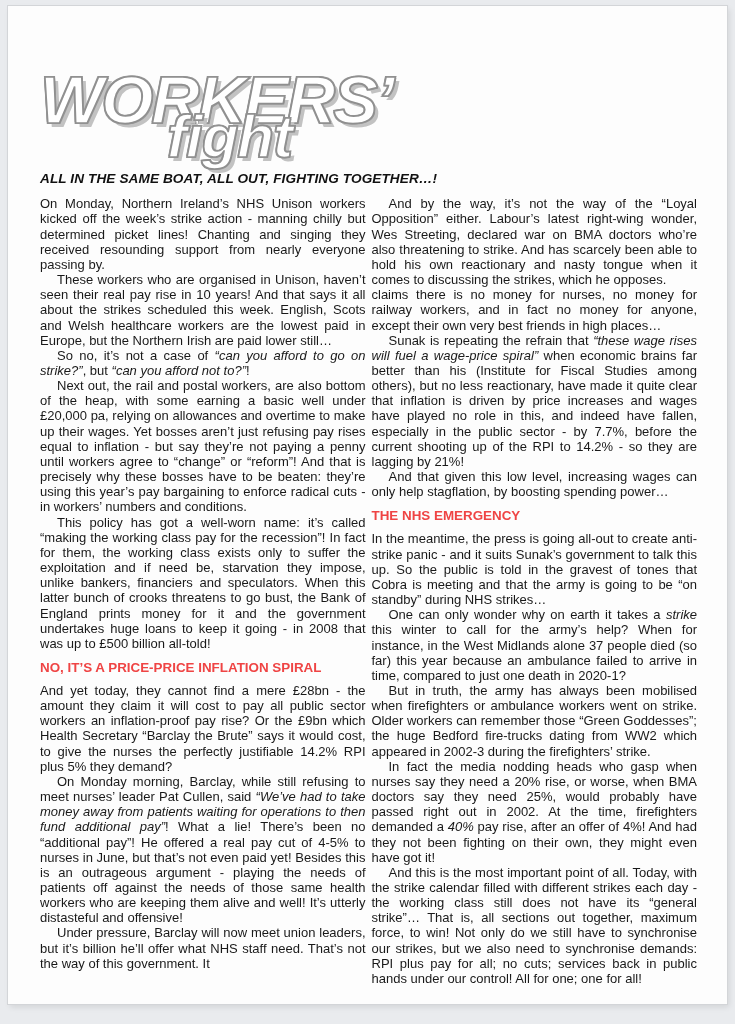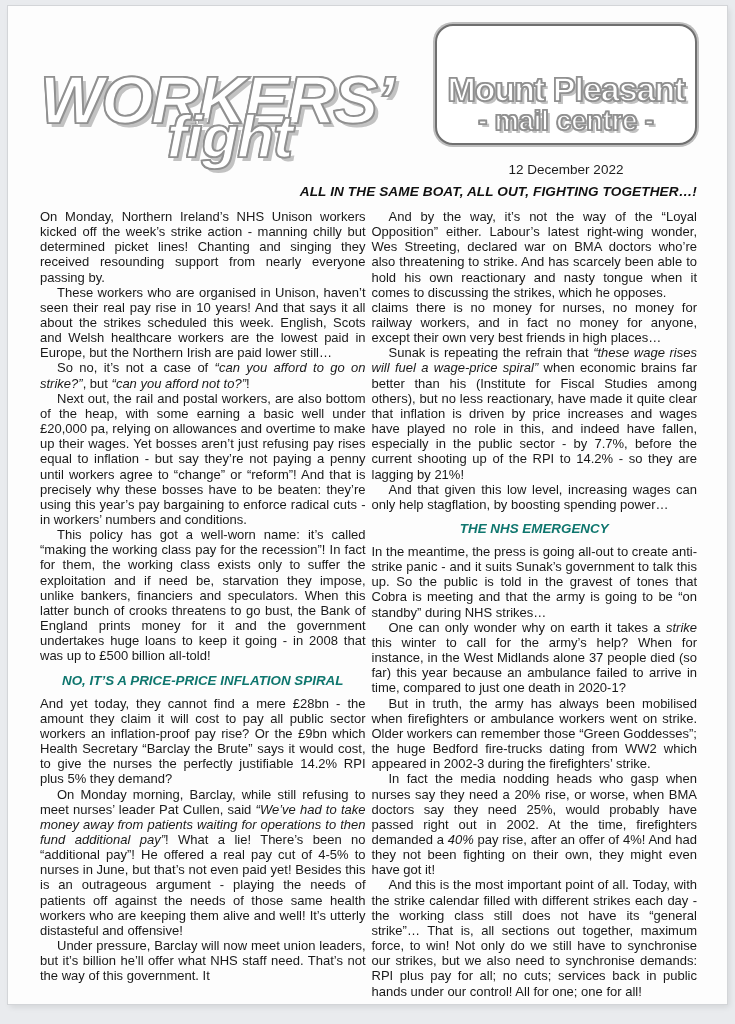--- a/index.html
+++ b/index.html
@@ -65,21 +65,21 @@
        3px  3px 0 #c2c2c2; }
   .date-line {
     margin-top: 17px;
     font-size: 13.5px;
     color: #1c1c1c;
     text-align: center;
   }
   
   .headline {
     margin: 7px 0 10px;
-    text-align: right;
+    text-align: left;
     font-size: 13.6px;
     font-weight: bold;
     font-style: italic;
     color: #111;
     letter-spacing: 0.1px;
   }
   
   .columns { display: flex; gap: 6px; }
   .col { flex: 1; }
   .para {
@@ -87,43 +87,34 @@
     font-size: 13px;
     line-height: 15.15px;
     color: #191919;
     text-align: justify;
     text-justify: inter-word;
   }
   .para.indent { text-indent: 17px; }
   .para em { font-style: italic; }
   .sec-head {
     margin: 9px 0 8px;
-    text-align: center;
     font-size: 13.4px;
     font-weight: bold;
-    font-style: italic;
-    color: #0f766e;
+    color: #ef4444;
   }
 </style>
 </head>
 <body>
 
 <div class="page">
 
   <div class="masthead">
     <div class="logo-block">
       <div class="bubble logo-workers">WORKERS’</div>
       <div class="bubble logo-fight">fight</div>
-    </div>
-    <div class="site-block">
-      <div class="site-box">
-        <div class="bubble site-line1">Mount Pleasant</div>
-        <div class="bubble site-line2">- mail centre -</div>
-      </div>
-      <div class="date-line">12 December 2022</div>
     </div>
   </div>
 
   <div class="headline">ALL IN THE SAME BOAT, ALL OUT, FIGHTING TOGETHER…!</div>
 
   <div class="columns">
     <div class="col">
         <p class="para"><span>On Monday, Northern Ireland’s NHS Unison workers kicked off the week’s strike action - manning chilly but determined picket lines!  Chanting and singing they received resounding support from nearly everyone passing by.</span></p>
         <p class="para indent"><span>These workers who are organised in Unison, haven’t seen their real pay rise in 10 years!  And that says it all about the strikes scheduled this week.  English, Scots and Welsh healthcare workers are the lowest paid in Europe, but the Northern Irish are paid lower still…</span></p>
         <p class="para indent"><span>So no, it’s not a case of </span><em>“can you afford to go on strike?”</em><span>, but </span><em>“can you afford not to?”</em><span>!</span></p>

